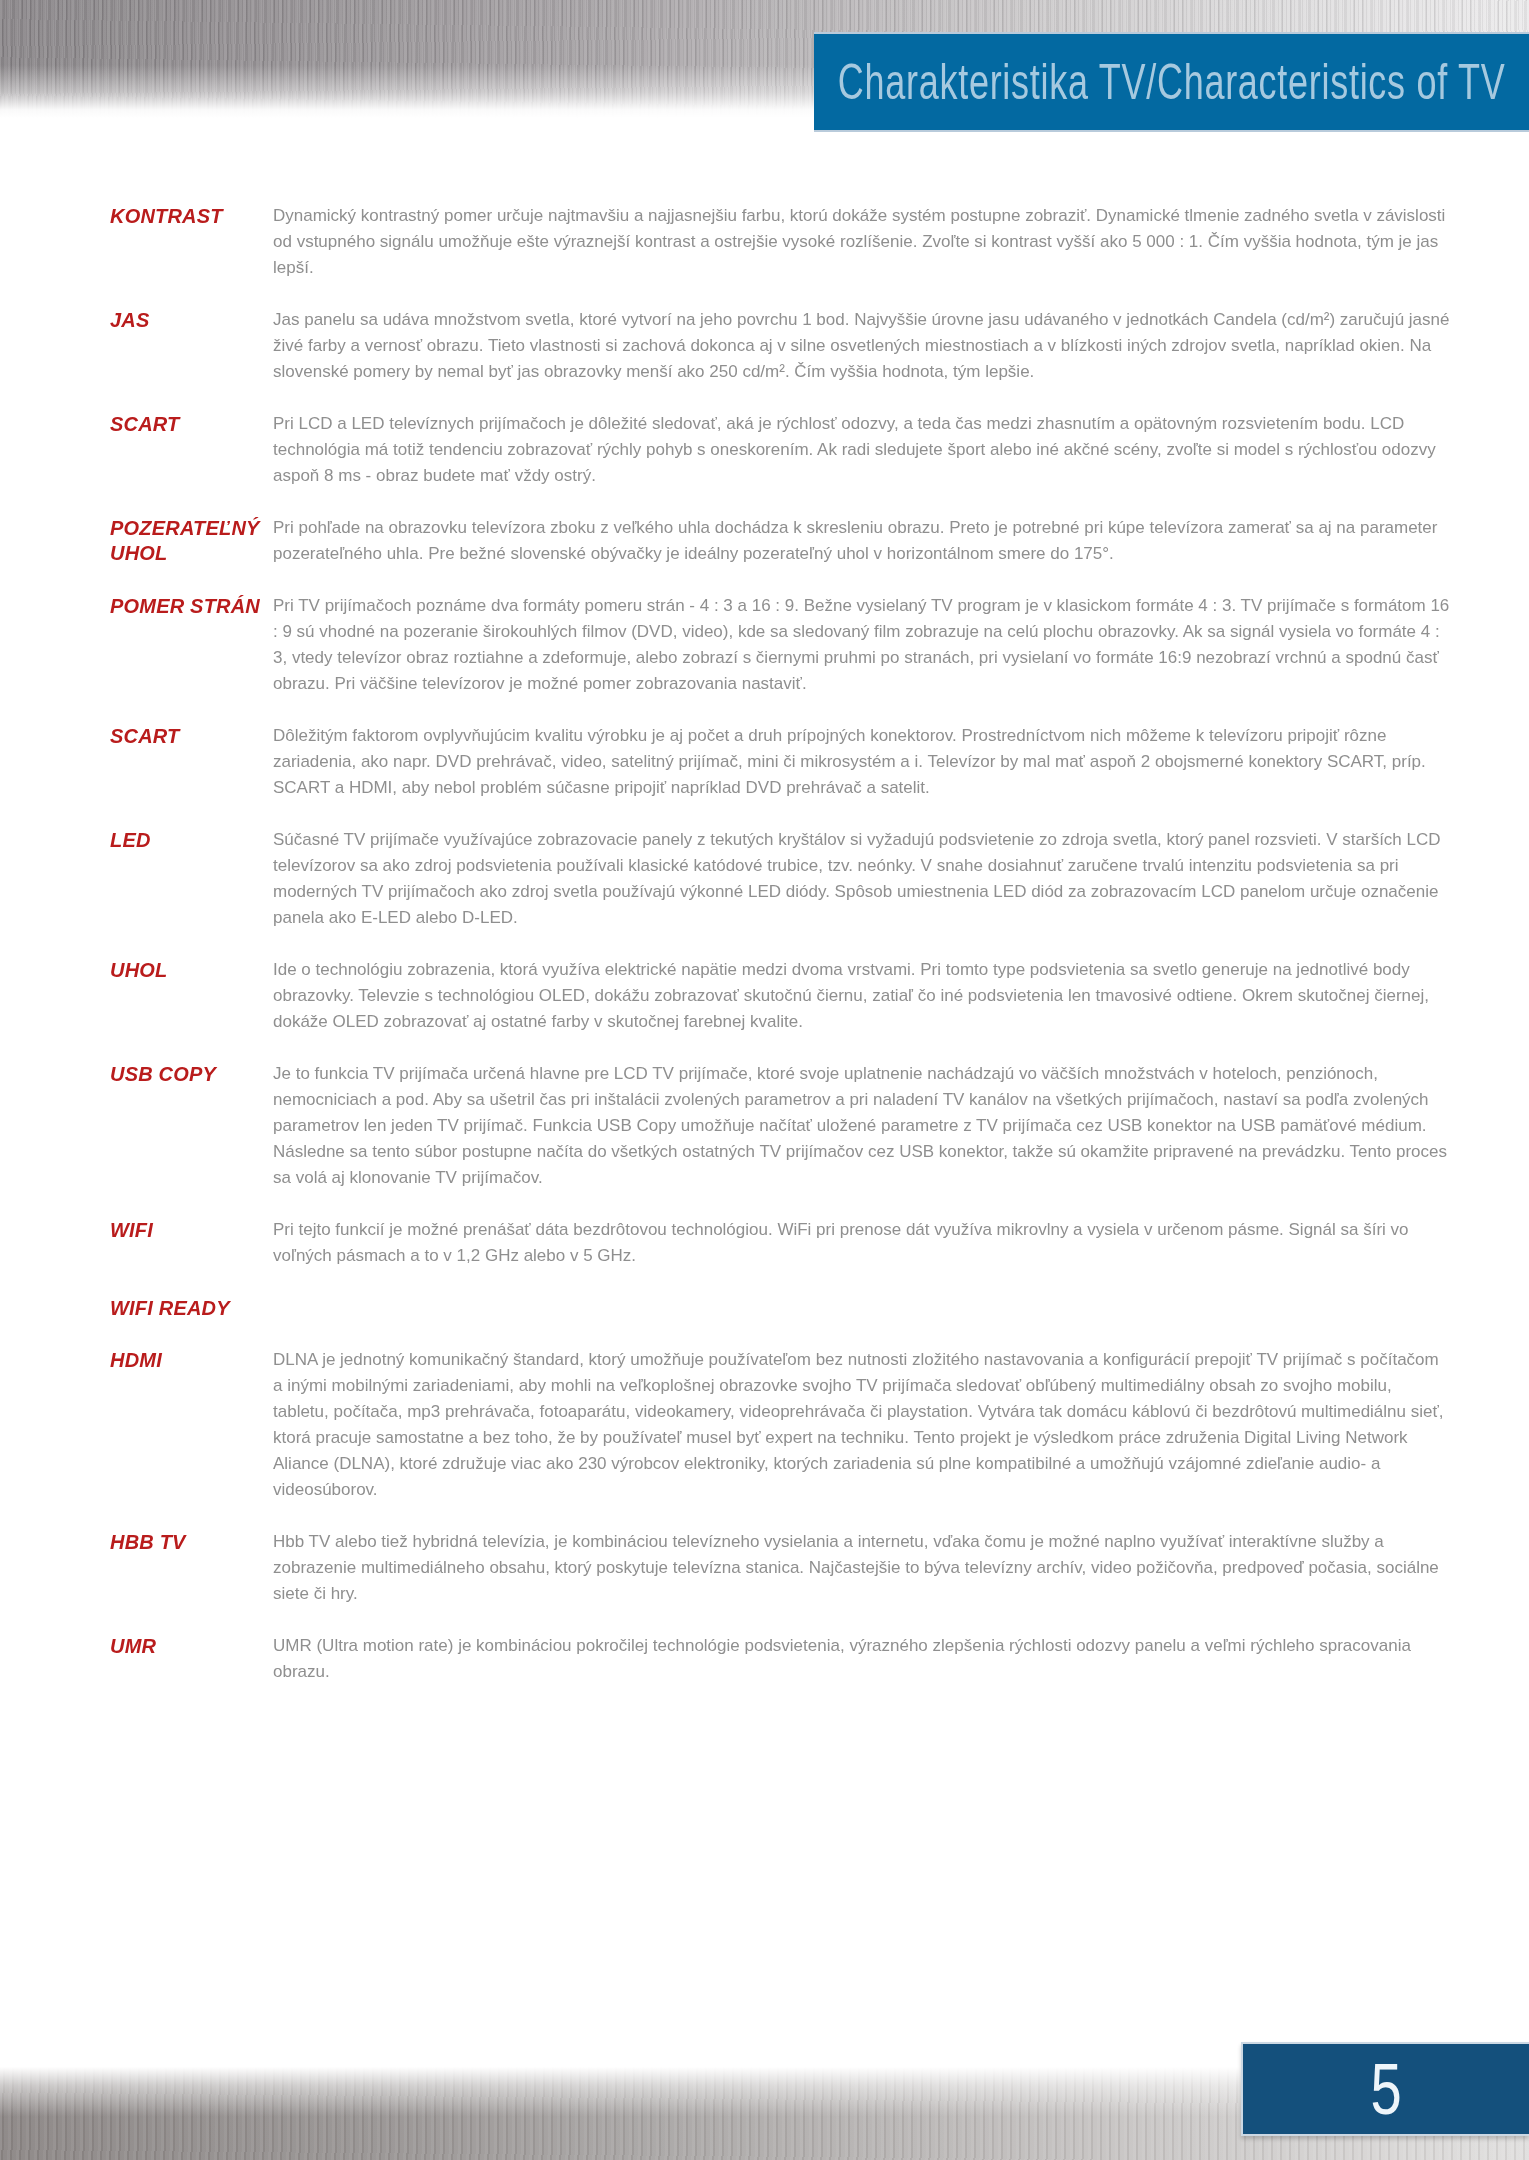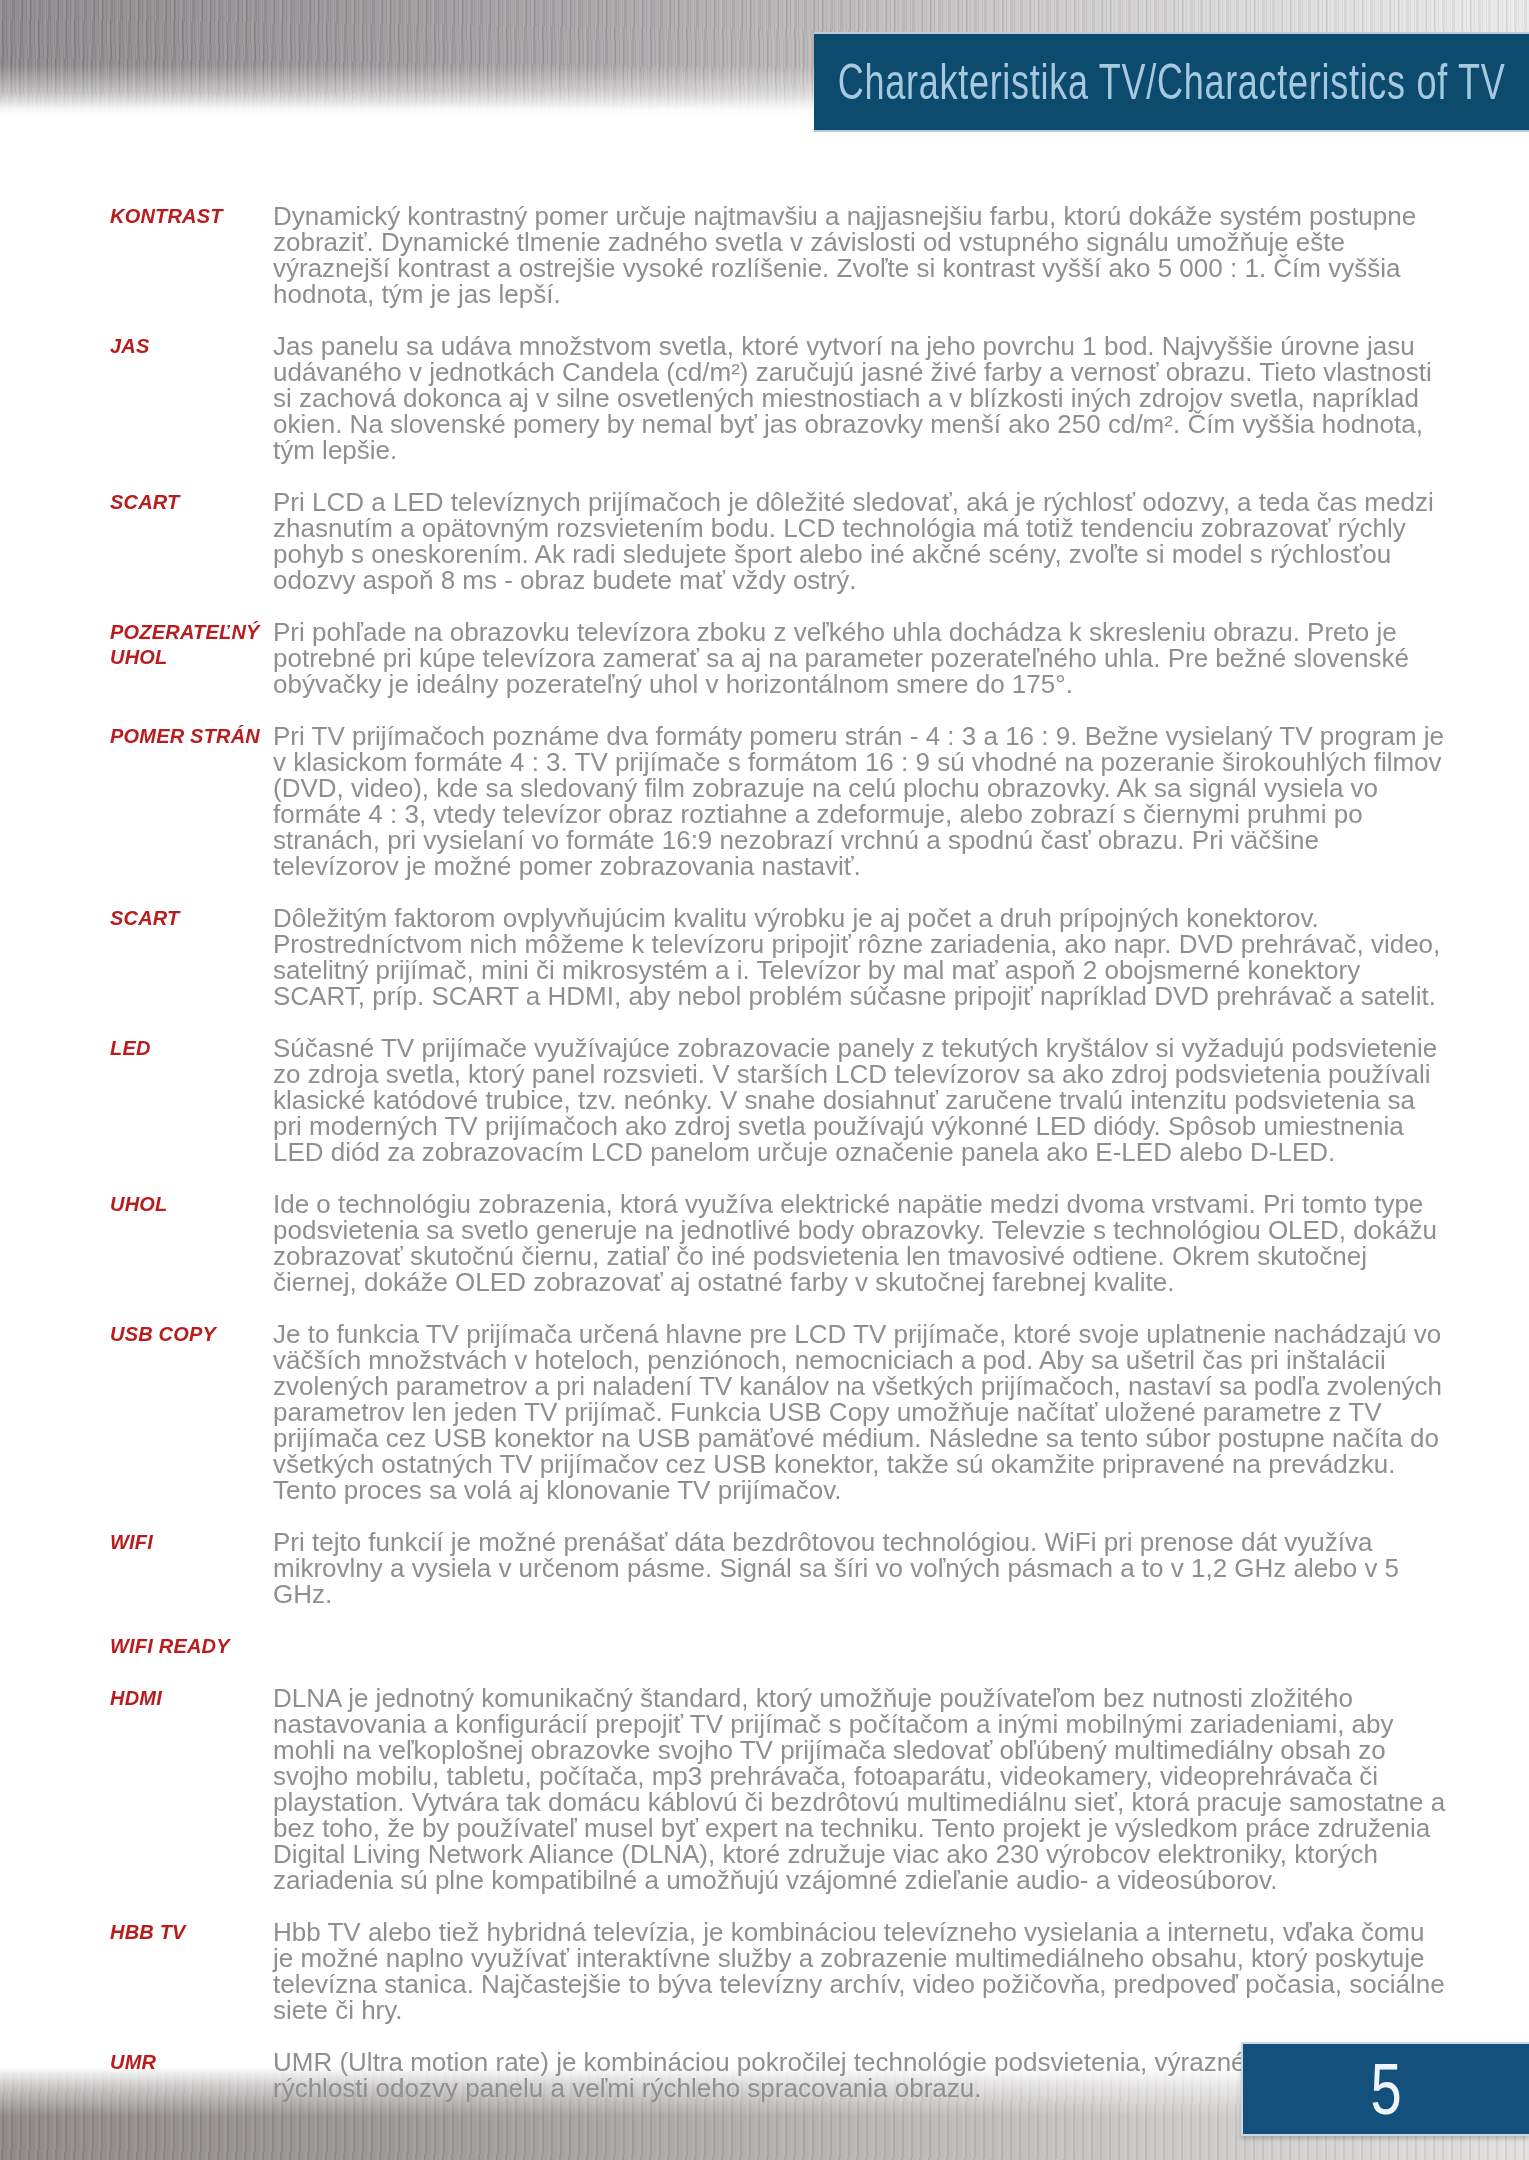--- a/index.html
+++ b/index.html
@@ -29,21 +29,21 @@
     background:
       linear-gradient(to top, rgba(255,255,255,0) 45%, rgba(255,255,255,0.55) 78%, #ffffff 97%),
       repeating-linear-gradient(91deg, rgba(255,255,255,0.10) 0 3px, rgba(72,62,58,0.08) 3px 5px, rgba(255,255,255,0.05) 5px 9px),
       linear-gradient(to right, #8a8584 0%, #979392 25%, #aaa7a6 45%, #bebbba 65%, #d2d0cf 85%, #e0dfde 100%);
   }
 
   
   .header-band {
     position: absolute; top: 32px; left: 814px; right: 0;
     height: 96px;
-    background: #0c4a6e;
+    background: #0369a1;
     border-top: 2px solid #b9cbdb;
     border-bottom: 2px solid #b9cbdb;
     display: flex; align-items: center; justify-content: center;
   }
   .header-band .title {
     color: #a6c9df;
     font-size: 50px;
     font-weight: 300;
     letter-spacing: 1px;
     white-space: nowrap;
@@ -63,21 +63,21 @@
     color: #b91c1c;
     font-size: 20px; line-height: 25px;
     letter-spacing: 0.2px;
     padding-top: 1px;
     padding-right: 8px;
     box-sizing: border-box;
   }
   .def {
     flex: 1;
     color: #8f8f8f;
-    font-size: 26px; line-height: 26px;
+    font-size: 17px; line-height: 26px;
   }
 
   
   .page-box {
     position: absolute; top: 2042px; right: 0;
     width: 288px; height: 94px;
     background: #14507c;
     border: 2px solid #ccd8e3;
     border-right: none;
     box-sizing: border-box;

